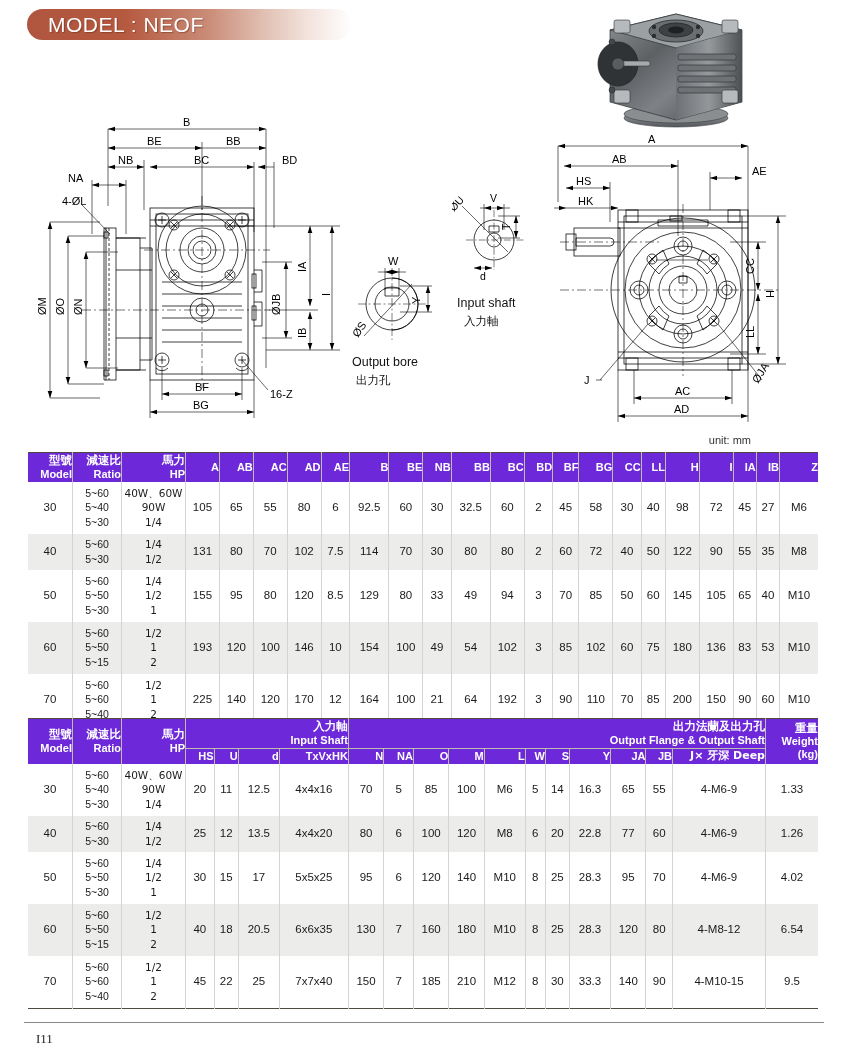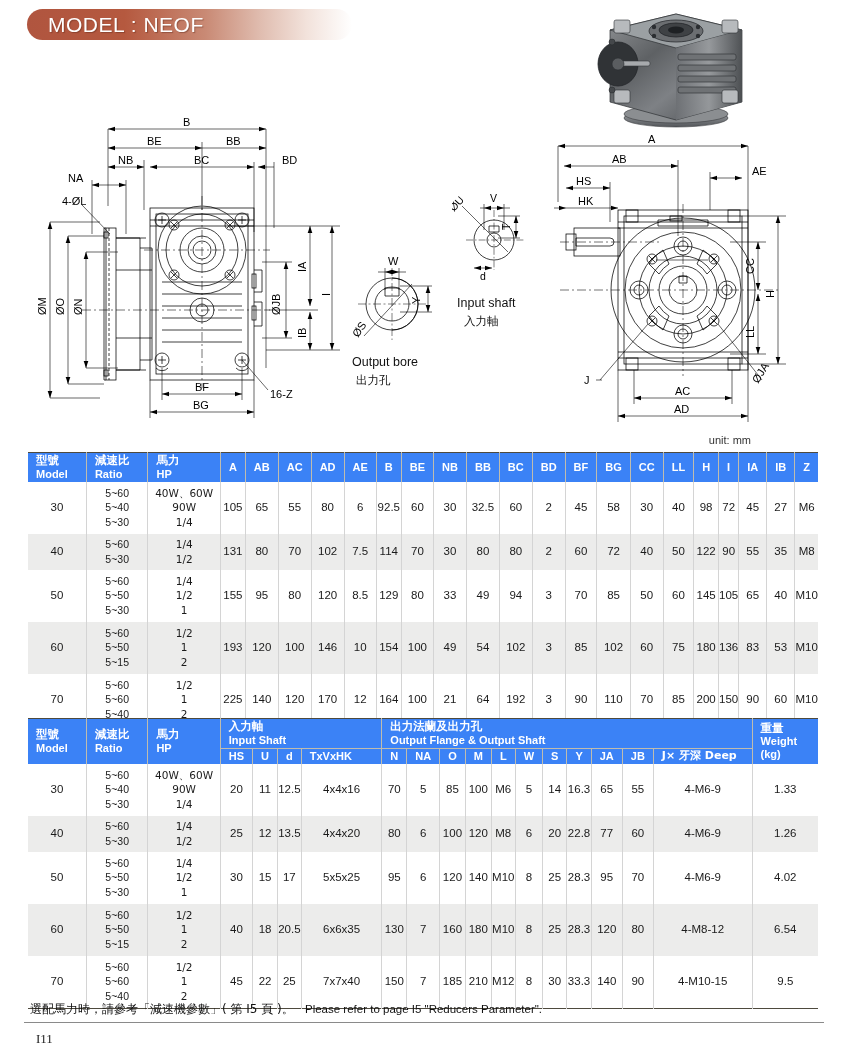--- a/index.html
+++ b/index.html
@@ -30,24 +30,24 @@
   .dwg{position:absolute;}
   .unit-label{
     position:absolute;right:95px;top:434px;font-size:11px;color:#333;
   }
   .cap{position:absolute;font-size:12.5px;color:#111;white-space:nowrap;}
 
   
   table{border-collapse:collapse;position:absolute;}
   .tbl{border-top:1.6px solid #4e4a3e;border-bottom:1.6px solid #4e4a3e;}
   .tbl th{
-    background:#3b82f6;color:#ffffff;font-weight:bold;
-    font-size:11px;text-align:left;vertical-align:middle;
+    background:#6d28d9;color:#ffffff;font-weight:bold;
+    font-size:11px;text-align:right;vertical-align:middle;
     border-left:1px solid #bfbcae;border-right:1px solid #bfbcae;
-    padding:1px 8px;line-height:1.18;
+    padding:1px 0;line-height:1.18;
   }
   .tbl th.grp{border-bottom:1px solid #bfbcae;}
   .tbl td{
     font-size:11.5px;text-align:center;vertical-align:middle;
     border-left:1px solid #d4d4d4;border-right:1px solid #d4d4d4;
     padding:0;line-height:1.32;color:#1a1a1a;
     background:#ffffff;
   }
   .tbl tr.alt td{background:#ececeb;}
   .tbl td.lead{border-left:none;}
@@ -918,20 +918,16 @@
           <td>30</td>
           <td>33.3</td>
           <td>140</td>
           <td>90</td>
           <td>4-M10-15</td>
           <td class="tail">9.5</td>
         </tr>
       </tbody>
   </table>
 
-  <div class="note">
-    <span class="cjk" style="font-family:'DejaVu Sans',sans-serif;">選配馬力時，請參考「減速機參數」( 第 I5 頁 )。</span>
-    <span style="margin-left:8px;">Please refer to page I5 "Reducers Parameter".</span>
-  </div>
   <div class="foot-rule"></div>
   <div class="pageno">I11</div>
 
 </div>
 
 </body></html>

